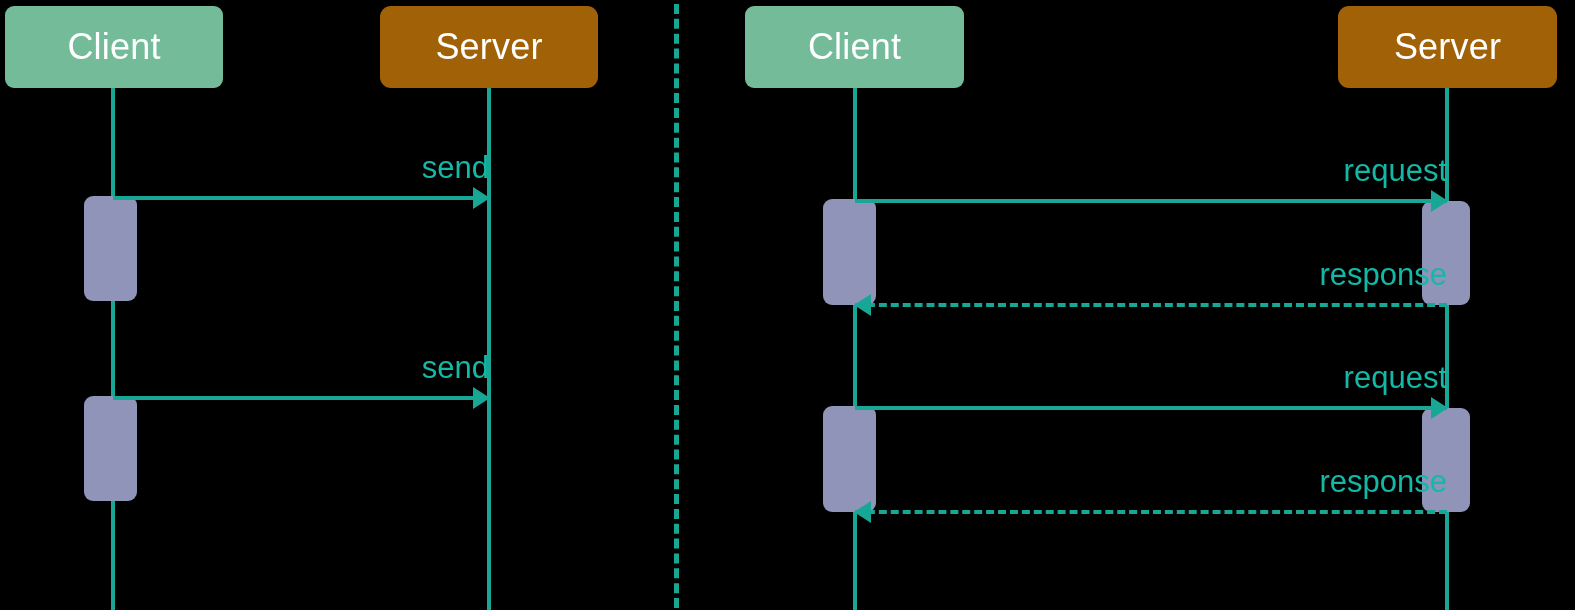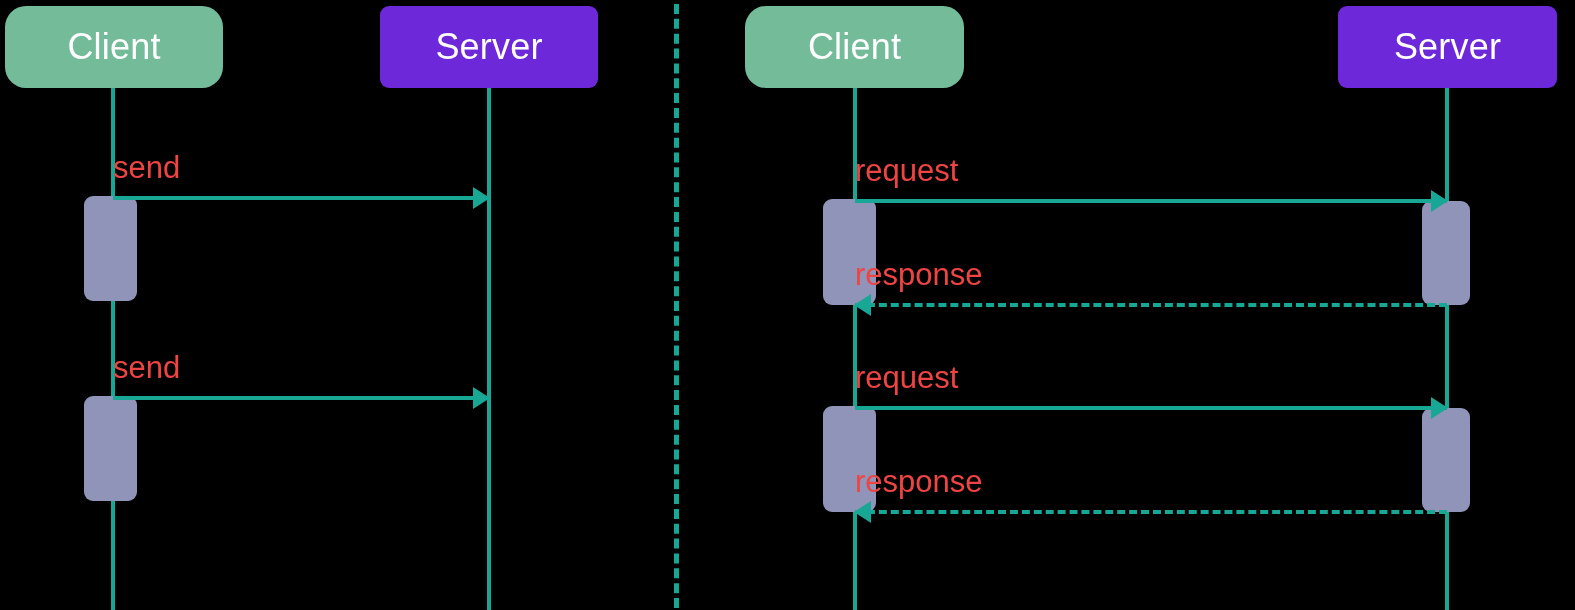--- a/index.html
+++ b/index.html
@@ -25,22 +25,22 @@
     display: flex;
     align-items: center;
     justify-content: center;
     color: #ffffff;
     font-size: 36px;
     font-weight: 400;
     letter-spacing: 0.2px;
     line-height: 1;
     box-sizing: border-box;
   }
-  .participant.client { background: #74bb9a; border-radius: 21px; }
-  .participant.server { background: #6d28d9; }
+  .participant.client { background: #74bb9a; }
+  .participant.server { background: #a16207; border-radius: 11px; }
 
   
   .lifeline {
     position: absolute;
     width: 4px;
     background: #17a794;
     border-radius: 0;
   }
 
   
@@ -78,22 +78,22 @@
     border-left: 17px solid #17a794;
   }
   .msg .head.left {
     left: -1px;
     border-right: 17px solid #17a794;
   }
   .msg .label {
     position: absolute;
     left: 0;
     width: 100%;
-    text-align: left;
-    color: #ef4444;
+    text-align: right;
+    color: #14b8a6;
     font-size: 31px;
     line-height: 1;
     white-space: nowrap;
   }
 
   
   .divider {
     position: absolute;
     width: 0;
     border-left: 5px dashed #17a794;

